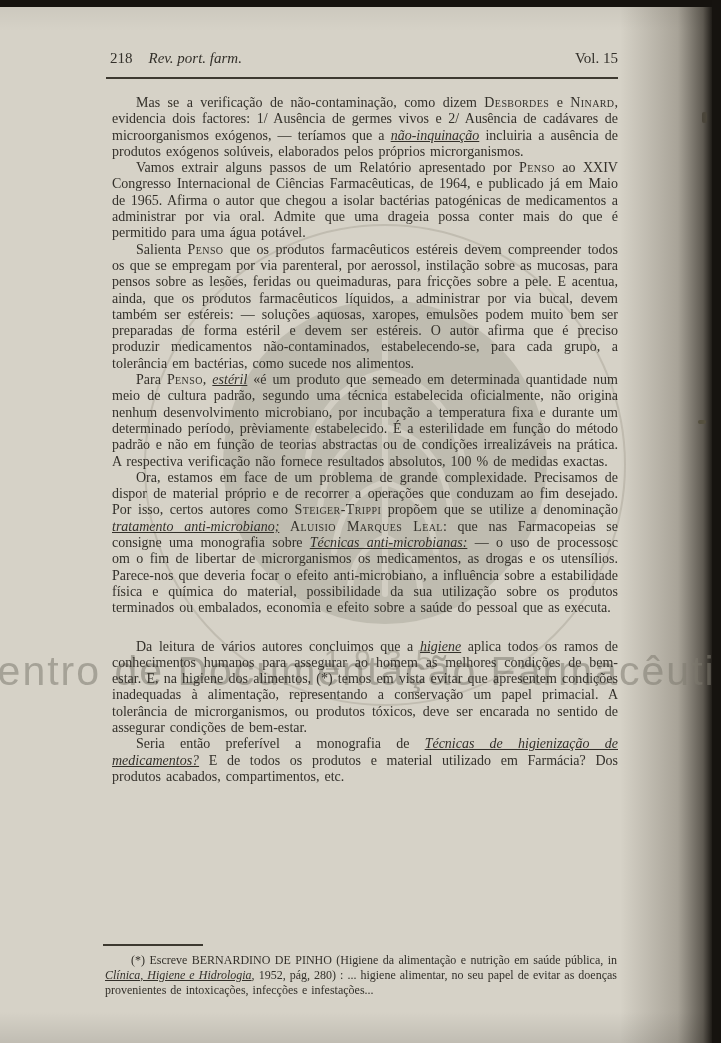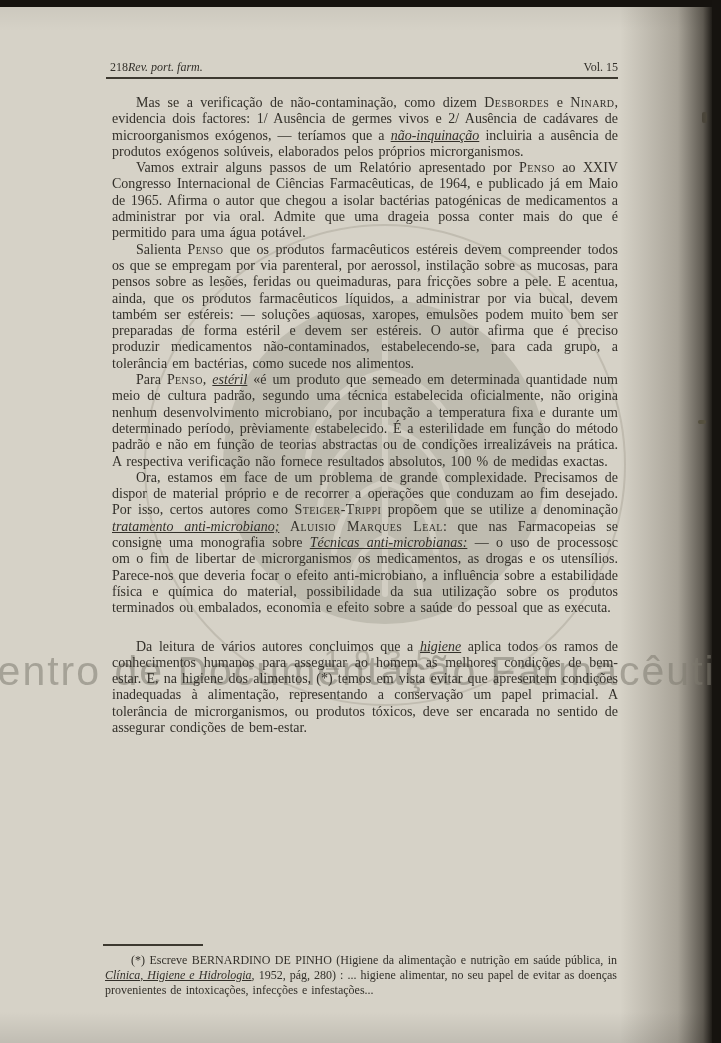--- a/index.html
+++ b/index.html
@@ -23,21 +23,21 @@
   .wm-line{
     font-family:"Liberation Sans", sans-serif;
     font-weight:400;color:rgba(125,122,112,0.55);
     white-space:nowrap;letter-spacing:2px;
   }
   .wm-1{left:-34px;top:648px;font-size:41px;}
   .wm-2{left:50%;top:690px;transform:translateX(-50%);font-size:41px;}
 
   
   .content{position:absolute;z-index:2;inset:0;}
-  .hdr{position:absolute;top:60px;left:110px;width:508px;display:flex;align-items:baseline;font-size:12px;}
+  .hdr{position:absolute;top:50px;left:110px;width:508px;display:flex;align-items:baseline;font-size:15px;gap:16px;}
   .hdr .num{flex:0 0 auto;}
   .hdr .jrn{flex:1 1 auto;font-style:italic;}
   .hdr .vol{flex:0 0 auto;margin-left:12px;}
   .hdr-rule{position:absolute;top:77px;left:106px;width:512px;height:2px;background:#3d3930;}
 
   .article{
     position:absolute;top:95px;left:112px;width:506px;
     font-size:14px;line-height:16.3px;text-align:justify;
     word-spacing:1.5px;
   }
@@ -85,20 +85,21 @@
     </div>
     <div class="hdr-rule"></div>
 
     <div class="article" id="article">
         <p class="ind"><span class="n">Mas se a verificação de não-contaminação, como dizem </span><span class="sc">Desbordes</span><span class="n"> e </span><span class="sc">Ninard</span><span class="n">, evidencia dois factores: 1/ Ausência de germes vivos e 2/ Ausência de cadávares de microorganismos exógenos, — teríamos que a </span><span class="i">não-inquinação</span><span class="n"> incluiria a ausência de produtos exógenos solúveis, elaborados pelos próprios microrganismos.</span></p>
         <p class="ind"><span class="n">Vamos extrair alguns passos de um Relatório apresentado por </span><span class="sc">Penso</span><span class="n"> ao XXIV Congresso Internacional de Ciências Farmacêuticas, de 1964, e publicado já em Maio de 1965. Afirma o autor que chegou a isolar bactérias patogénicas de medicamentos a administrar por via oral. Admite que uma drageia possa conter mais do que é permitido para uma água potável.</span></p>
         <p class="ind"><span class="n">Salienta </span><span class="sc">Penso</span><span class="n"> que os produtos farmacêuticos estéreis devem compreender todos os que se empregam por via parenteral, por aerossol, instilação sobre as mucosas, para pensos sobre as lesões, feridas ou queimaduras, para fricções sobre a pele. E acentua, ainda, que os produtos farmacêuticos líquidos, a administrar por via bucal, devem também ser estéreis: — soluções aquosas, xaropes, emulsões podem muito bem ser preparadas de forma estéril e devem ser estéreis. O autor afirma que é preciso produzir medicamentos não-contaminados, estabelecendo-se, para cada grupo, a tolerância em bactérias, como sucede nos alimentos.</span></p>
         <p class="ind"><span class="n">Para </span><span class="sc">Penso</span><span class="n">, </span><span class="i">estéril</span><span class="n"> «é um produto que semeado em determinada quantidade num meio de cultura padrão, segundo uma técnica estabelecida oficialmente, não origina nenhum desenvolvimento microbiano, por incubação a temperatura fixa e durante um determinado período, prèviamente estabelecido. É a esterilidade em função do método padrão e não em função de teorias abstractas ou de condições irrealizáveis na prática. A respectiva verificação não fornece resultados absolutos, 100 % de medidas exactas.</span></p>
         <p class="ind"><span class="n">Ora, estamos em face de um problema de grande complexidade. Precisamos de dispor de material próprio e de recorrer a operações que conduzam ao fim desejado. Por isso, certos autores como </span><span class="sc">Steiger-Trippi</span><span class="n"> propõem que se utilize a denominação </span><span class="i">tratamento anti-microbiano;</span><span class="n"> </span><span class="sc">Aluisio Marques Leal</span><span class="n">: que nas Farmacopeias se consigne uma monografia sobre </span><span class="i">Técnicas anti-microbianas:</span><span class="n"> — o uso de processosc om o fim de libertar de microrganismos os medicamentos, as drogas e os utensílios. Parece-nos que deveria focar o efeito anti-microbiano, a influência sobre a estabilidade física e química do material, possibilidade da sua utilização sobre os produtos terminados ou embalados, economia e efeito sobre a saúde do pessoal que as executa.</span></p>
         <p class="ind sp"><span class="n">Da leitura de vários autores concluimos que a </span><span class="i">higiene</span><span class="n"> aplica todos os ramos de conhecimentos humanos para assegurar ao homem as melhores condições de bem-estar. E, na higiene dos alimentos, (*) temos em vista evitar que apresentem condições inadequadas à alimentação, representando a conservação um papel primacial. A tolerância de microrganismos, ou produtos tóxicos, deve ser encarada no sentido de assegurar condições de bem-estar.</span></p>
+        <p class="ind"><span class="n">Seria então preferível a monografia de </span><span class="i">Técnicas de higienização de medicamentos?</span><span class="n"> E de todos os produtos e material utilizado em Farmácia? Dos produtos acabados, compartimentos, etc.</span></p>
       </div>
 
     <div class="fn-rule"></div>
     <div class="footnote" id="footnote"><span class="n">(*) Escreve BERNARDINO DE PINHO (Higiene da alimentação e nutrição em saúde pública, in </span><span class="i">Clínica, Higiene e Hidrologia</span><span class="n">, 1952, pág, 280) : ... higiene alimentar, no seu papel de evitar as doenças provenientes de intoxicações, infecções e infestações...</span></div>
   </div>
 
   <div class="top-edge"></div>
   <div class="right-edge"></div>
   <div class="speck-a"></div>
   <div class="speck-b"></div>

